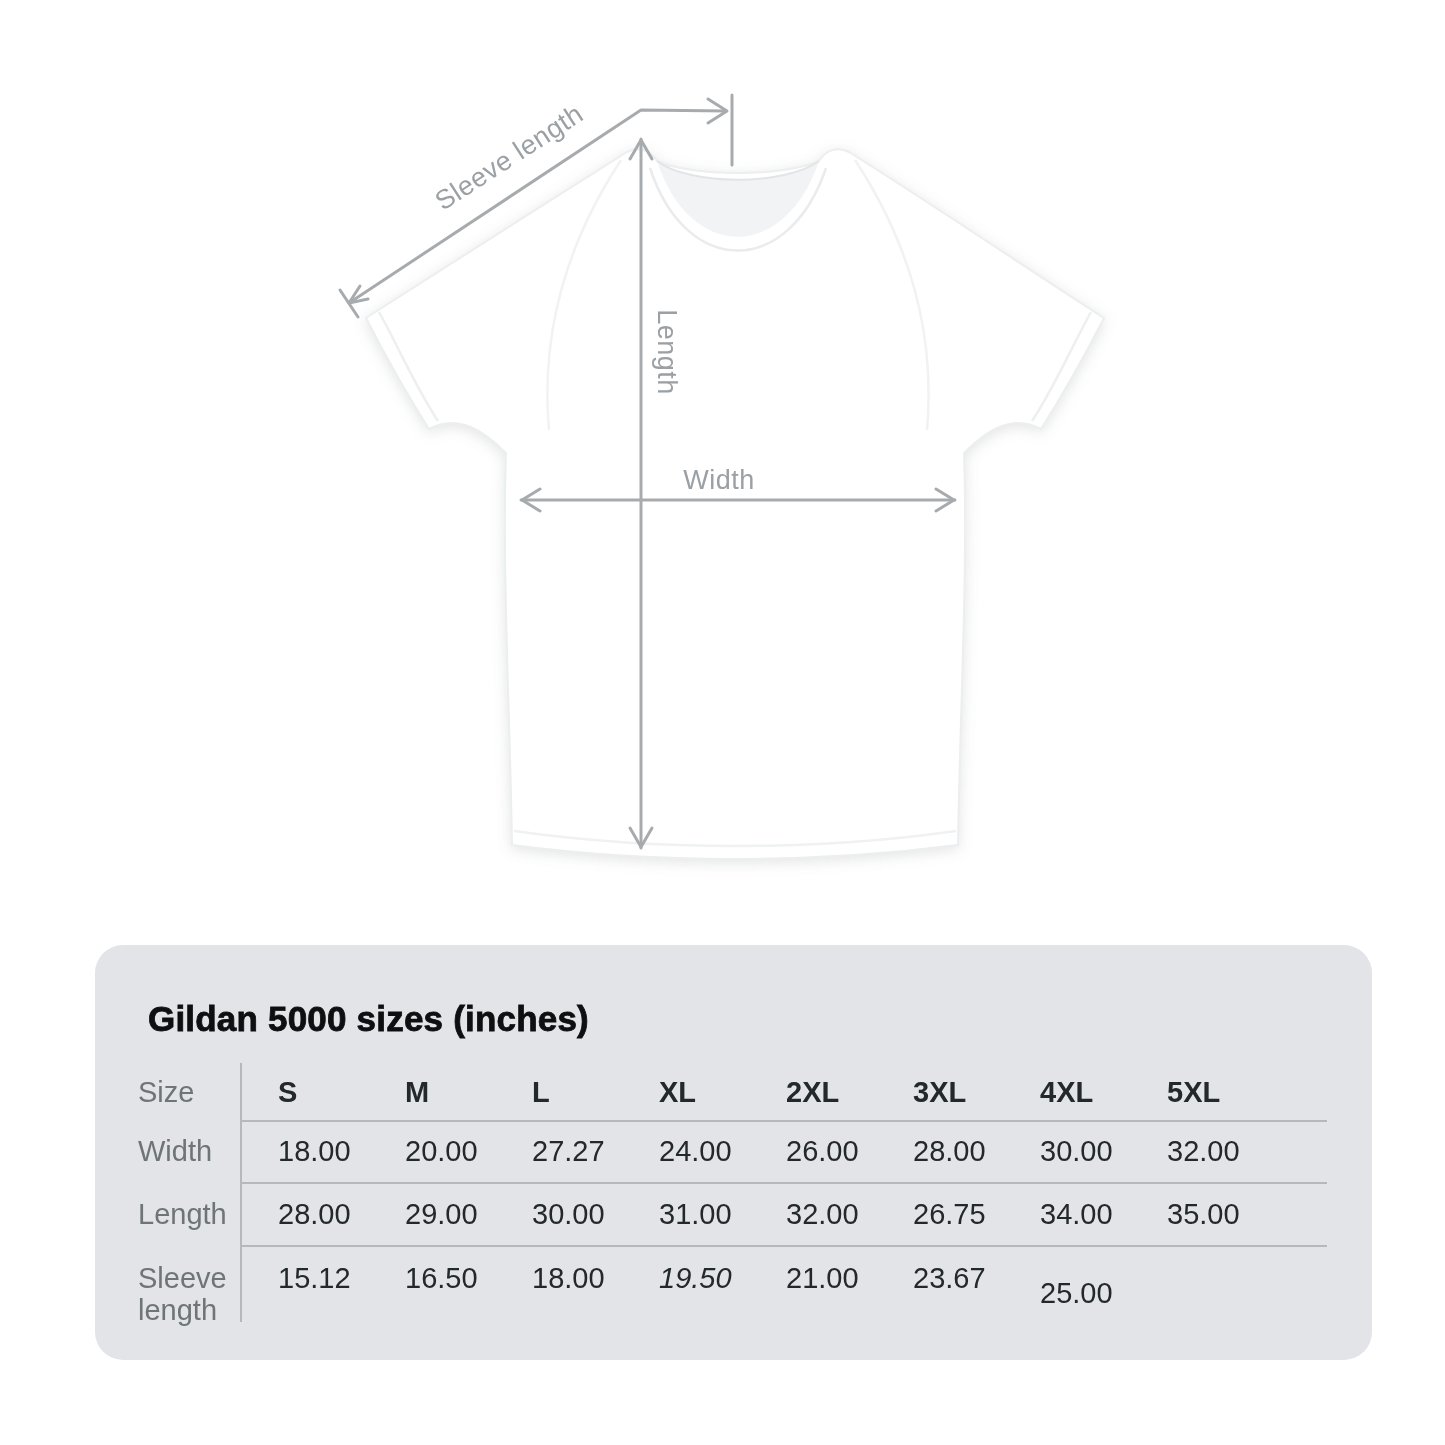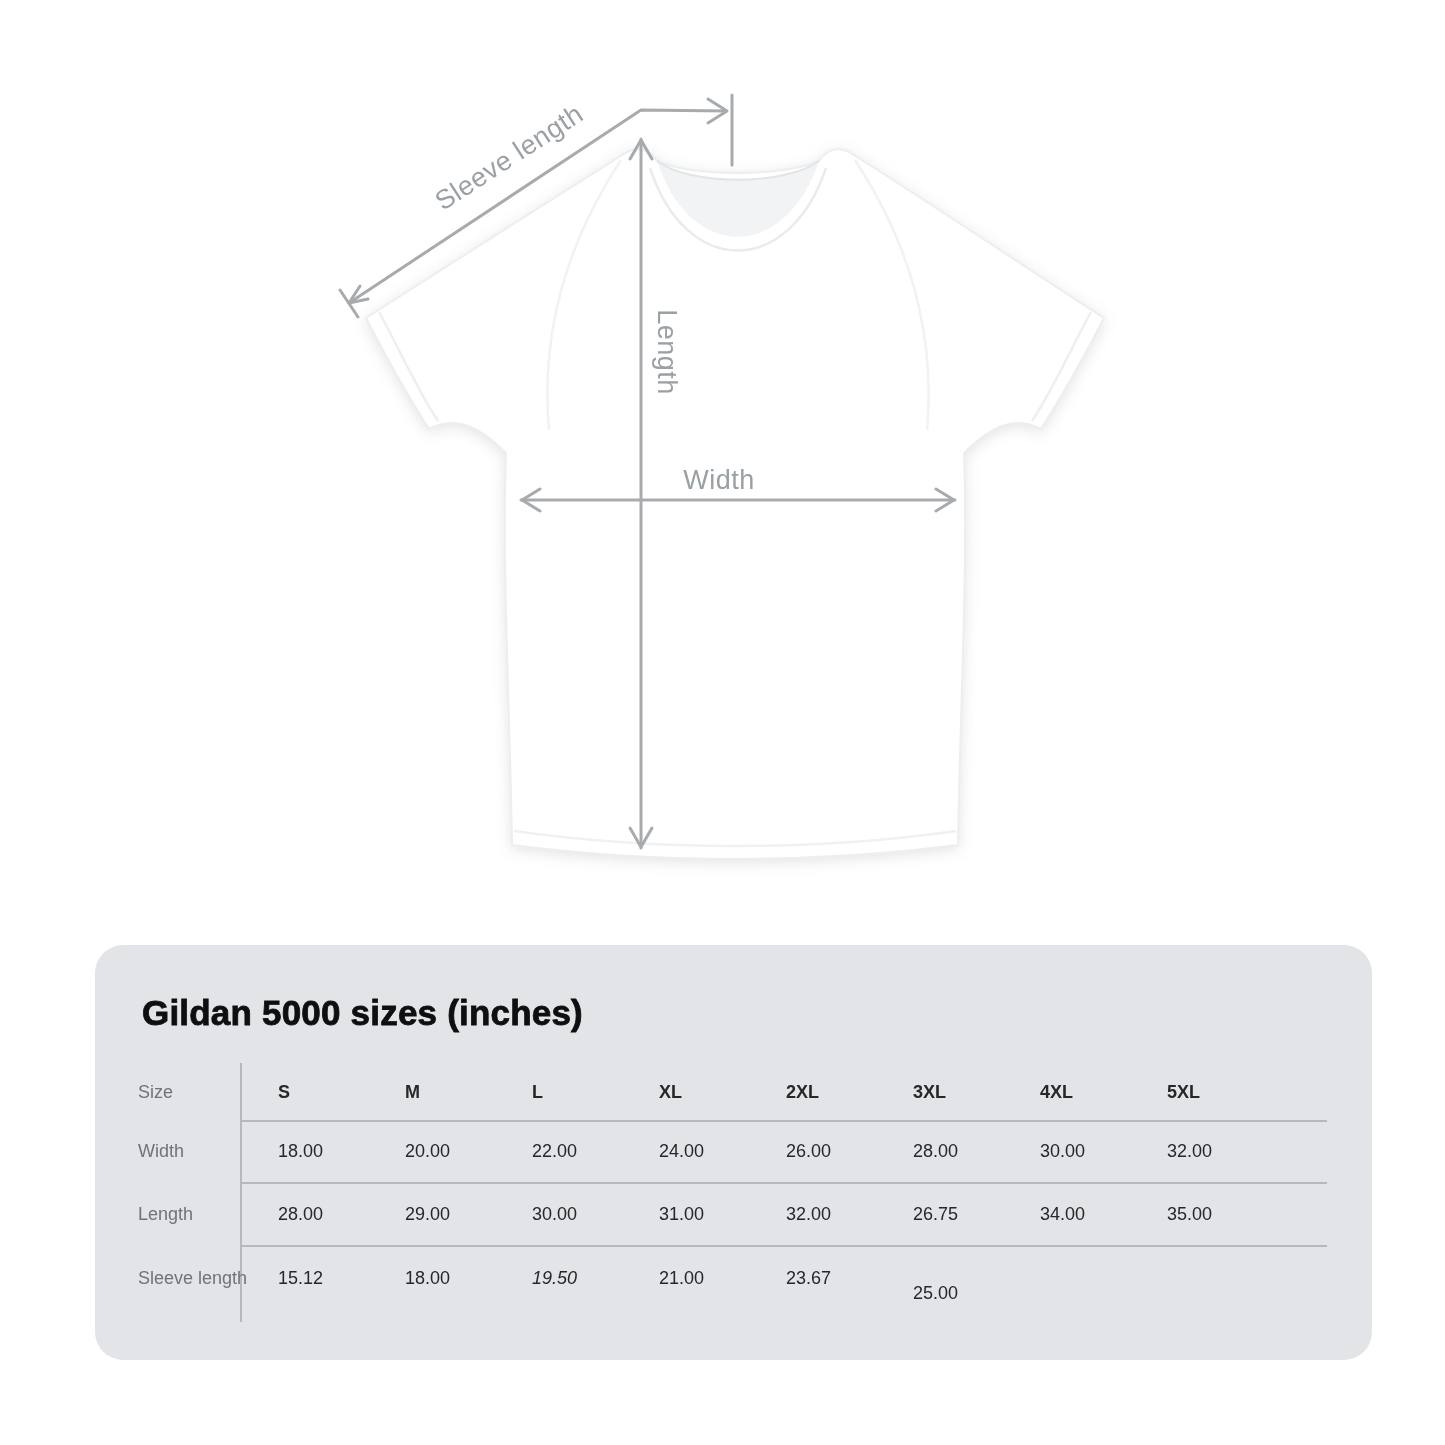--- a/index.html
+++ b/index.html
@@ -8,31 +8,31 @@
 
   
   .diagram{position:absolute;left:0;top:0;width:1445px;height:910px;}
   .diagram svg{display:block;}
   .tee-shape{filter:drop-shadow(0 3px 7px rgba(60,64,67,.14));}
   text.dim-label{font-size:27px;fill:#9aa0a4;letter-spacing:.5px;}
 
   
   .card{position:absolute;left:95px;top:945px;width:1277px;height:415px;
         background:#e2e4e7;border-radius:28px;}
-  .card-title{position:absolute;left:43px;top:44px;margin:4px;
+  .card-title{position:absolute;left:43px;top:44px;margin:10px;
         font-size:35px;line-height:40px;font-weight:700;color:#0d0f10;
         -webkit-text-stroke:.8px #0d0f10;letter-spacing:.2px;}
   .vline{position:absolute;left:145px;top:118px;width:2px;height:259px;background:#b5b9bc;}
   .hline{position:absolute;left:145px;width:1087px;height:2px;background:#b5b9bc;}
   .hline.h1{top:175px}.hline.h2{top:237px}.hline.h3{top:300px}
 
   .grid{position:absolute;left:0;top:118px;width:1277px;
         display:grid;grid-template-columns:183px repeat(8,127px);
         grid-template-rows:57px 62px 63px 110px;}
-  .cell{display:flex;align-items:center;font-size:18px;color:#232829;line-height:32px;}
+  .cell{display:flex;align-items:center;font-size:29px;color:#232829;line-height:32px;}
   .cell.head{font-weight:700;}
   .cell.rowlab{color:#6f7477;padding-left:43px;box-sizing:border-box;padding-right:20px;}
 </style>
 </head>
 <body>
 
 <div class="diagram">
   <svg width="1445" height="910" viewBox="0 0 1445 910" xmlns="http://www.w3.org/2000/svg">
 
     <g class="tee-shape">
@@ -111,38 +111,39 @@
     <div class="cell head">L</div>
     <div class="cell head">XL</div>
     <div class="cell head">2XL</div>
     <div class="cell head">3XL</div>
     <div class="cell head">4XL</div>
     <div class="cell head">5XL</div>
 
     <div class="cell rowlab">Width</div>
     <div class="cell">18.00</div>
     <div class="cell">20.00</div>
-    <div class="cell">22.00</div>
+    <div class="cell">27.27</div>
     <div class="cell">24.00</div>
     <div class="cell">26.00</div>
     <div class="cell">28.00</div>
     <div class="cell">30.00</div>
     <div class="cell">32.00</div>
 
     <div class="cell rowlab">Length</div>
     <div class="cell">28.00</div>
     <div class="cell">29.00</div>
     <div class="cell">30.00</div>
     <div class="cell">31.00</div>
     <div class="cell">32.00</div>
     <div class="cell">26.75</div>
     <div class="cell">34.00</div>
     <div class="cell">35.00</div>
 
     <div class="cell rowlab row-last-label" style="align-items:flex-start;padding-top:17px;box-sizing:border-box;">Sleeve length</div>
     <div class="cell" style="align-items:flex-start;padding-top:17px;box-sizing:border-box;">15.12</div>
+    <div class="cell" style="align-items:flex-start;padding-top:17px;box-sizing:border-box;">16.50</div>
     <div class="cell" style="align-items:flex-start;padding-top:17px;box-sizing:border-box;">18.00</div>
     <div class="cell" style="align-items:flex-start;padding-top:17px;box-sizing:border-box;font-style:italic;">19.50</div>
     <div class="cell" style="align-items:flex-start;padding-top:17px;box-sizing:border-box;">21.00</div>
     <div class="cell" style="align-items:flex-start;padding-top:17px;box-sizing:border-box;">23.67</div>
     <div class="cell" style="align-items:flex-start;padding-top:32px;box-sizing:border-box;">25.00</div>
   </div>
 </div>
 
 </body></html>

